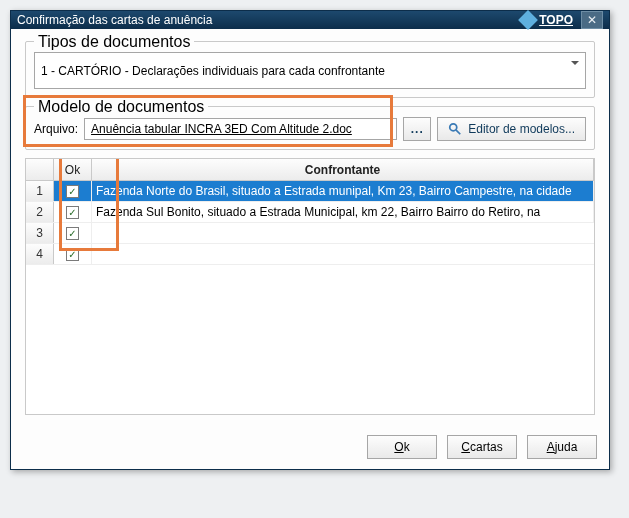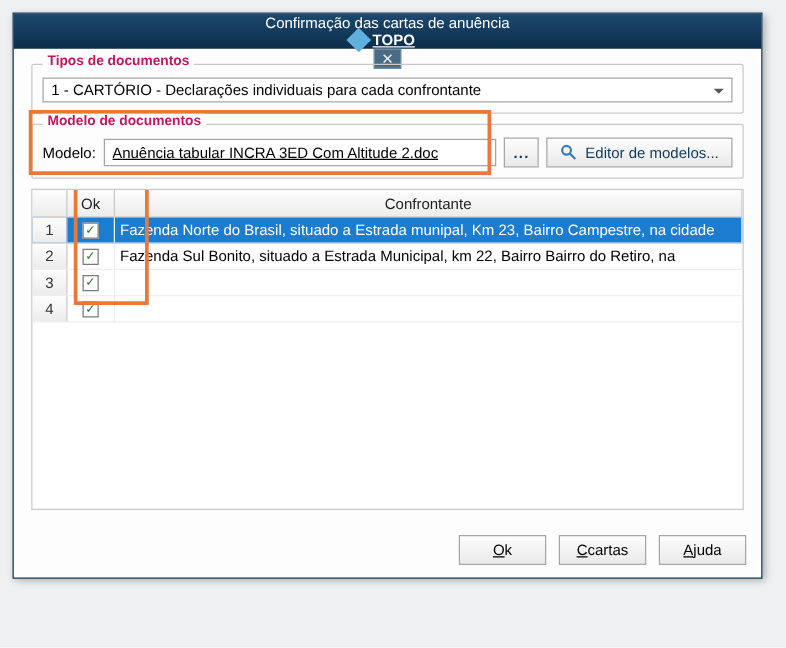--- a/index.html
+++ b/index.html
@@ -1,43 +1,43 @@
 <!DOCTYPE html>
 <html><head>
 <meta charset="utf-8">
 <style>
   *{box-sizing:border-box;margin:0;padding:0;font-family:"Segoe UI",Arial,sans-serif;font-size:12px;}
   body{background:#eef0f2;padding:10px;}
   .window{width:600px;background:#fdfdfd;border:1px solid #0c2d4a;box-shadow:2px 2px 6px rgba(0,0,0,.3);}
-  .titlebar{height:28px;background:linear-gradient(#1d496e,#0c2d4a);color:#fff;display:flex;align-items:center;padding:0 6px;flex-direction:column;}
+  .titlebar{height:18px;background:linear-gradient(#1d496e,#0c2d4a);color:#fff;display:flex;align-items:center;padding:0 6px;}
   .titlebar .title{flex:1;font-size:12px;}
   .logo{display:flex;align-items:flex-start;gap:4px;margin-right:8px;font-weight:bold;font-size:13px;text-decoration:underline;}
   .logo .cube{width:14px;height:14px;background:#5fb0df;transform:rotate(45deg);}
   .closebtn{width:22px;height:18px;background:#4a6b85;color:#e9eef3;display:flex;align-items:center;justify-content:center;border:1px solid #6d8da5;cursor:pointer;font-size:11px;}
   .body{padding:12px 14px 10px;}
   .group{border:1px solid #c9c9c9;border-radius:2px;padding:10px 8px 8px;position:relative;margin-bottom:8px;}
-  .group-title{position:absolute;top:-9px;left:8px;background:#fdfdfd;padding:0 4px;color:#be185d;font-size:11px;font-weight:bold;}
-  .select{width:100%;height:20px;border:1px solid #a6a6a6;background:#fff;padding:0 20px 0 6px;position:relative;display:flex;align-items:center;cursor:pointer;}
+  .group-title{position:absolute;top:-9px;left:8px;background:#fdfdfd;padding:0 4px;color:#000000;font-size:16px;}
+  .select{width:100%;height:37px;border:1px solid #a6a6a6;background:#fff;padding:0 20px 0 6px;position:relative;display:flex;align-items:center;cursor:pointer;}
   .select::after{content:"";position:absolute;right:6px;top:8px;border:4px solid transparent;border-top-color:#555;}
   .row{display:flex;align-items:center;gap:6px;}
   .label{color:#000;}
   .textinput{flex:1;height:22px;border:1px solid #a6a6a6;background:#fff;padding:0 6px;text-decoration:underline;}
   .btn{height:24px;border:1px solid #a6a6a6;background:linear-gradient(#fdfdfd,#e9e9e9);padding:0 10px;display:flex;align-items:center;gap:6px;cursor:pointer;color:#103a5b;}
   .btn.small{width:28px;padding:0;justify-content:center;}
   .icon-dots{letter-spacing:1px;font-weight:bold;}
   .icon-mag{width:14px;height:14px;}
   .highlight-box{position:absolute;border:3px solid #e77a3b;pointer-events:none;}
   .hl-model{top:-12px;left:-3px;width:370px;height:52px;}
   .hl-ok{top:-4px;left:33px;width:60px;height:96px;}
   .grid{border:1px solid #c9c9c9;height:257px;position:relative;background:#fff;overflow:hidden;}
   .grid-head{display:flex;height:22px;background:linear-gradient(#fdfdfd,#ececec);border-bottom:1px solid #c9c9c9;}
   .gh{border-right:1px solid #c9c9c9;display:flex;align-items:center;justify-content:center;color:#222;}
   .gh.num{width:28px;}
   .gh.ok{width:38px;}
-  .gh.conf{flex:1;}
+  .gh.conf{flex:1;font-weight:bold;}
   .grid-body{}
   .gr{display:flex;height:21px;border-bottom:1px solid #eee;}
   .gr.sel{background:#1c7dd0;color:#fff;}
   .gc{border-right:1px solid #eee;display:flex;align-items:center;padding:0 4px;}
   .gc.num{width:28px;justify-content:center;background:linear-gradient(#fdfdfd,#ececec);border-right:1px solid #c9c9c9;color:#333;}
   .gr.sel .gc.num{background:linear-gradient(#fdfdfd,#ececec);color:#333;}
   .gc.ok{width:38px;justify-content:center;}
   .gc.conf{flex:1;white-space:nowrap;overflow:hidden;}
   .chk{width:13px;height:13px;border:1px solid #7a7a7a;background:#fff;display:flex;align-items:center;justify-content:center;font-size:10px;color:#2a6c2a;}
   .footer{display:flex;justify-content:flex-end;gap:10px;padding:10px 12px;}
@@ -65,21 +65,21 @@
       <span class="group-title">Tipos de documentos</span>
       <div class="select">
         <span>1 - CARTÓRIO - Declarações individuais para cada confrontante</span>
       </div>
     </div>
 
     <div class="group" style="position:relative;">
       <div class="highlight-box hl-model"></div>
       <span class="group-title">Modelo de documentos</span>
       <div class="row">
-        <span class="label">Modelo:</span>
+        <span class="label">Arquivo:</span>
         <input class="textinput" value="Anuência tabular INCRA 3ED Com Altitude 2.doc" style="">
         <div class="btn small">
             <span class="icon-dots">...</span>
           </div>
         <div class="btn">
           <svg class="icon-mag" viewBox="0 0 16 16">
               <circle cx="6" cy="6" r="4" fill="none" stroke="#3a7ab5" stroke-width="2"></circle>
               <line x1="9" y1="9" x2="14" y2="14" stroke="#3a7ab5" stroke-width="2"></line>
             </svg>
           <span>Editor de modelos...</span>

